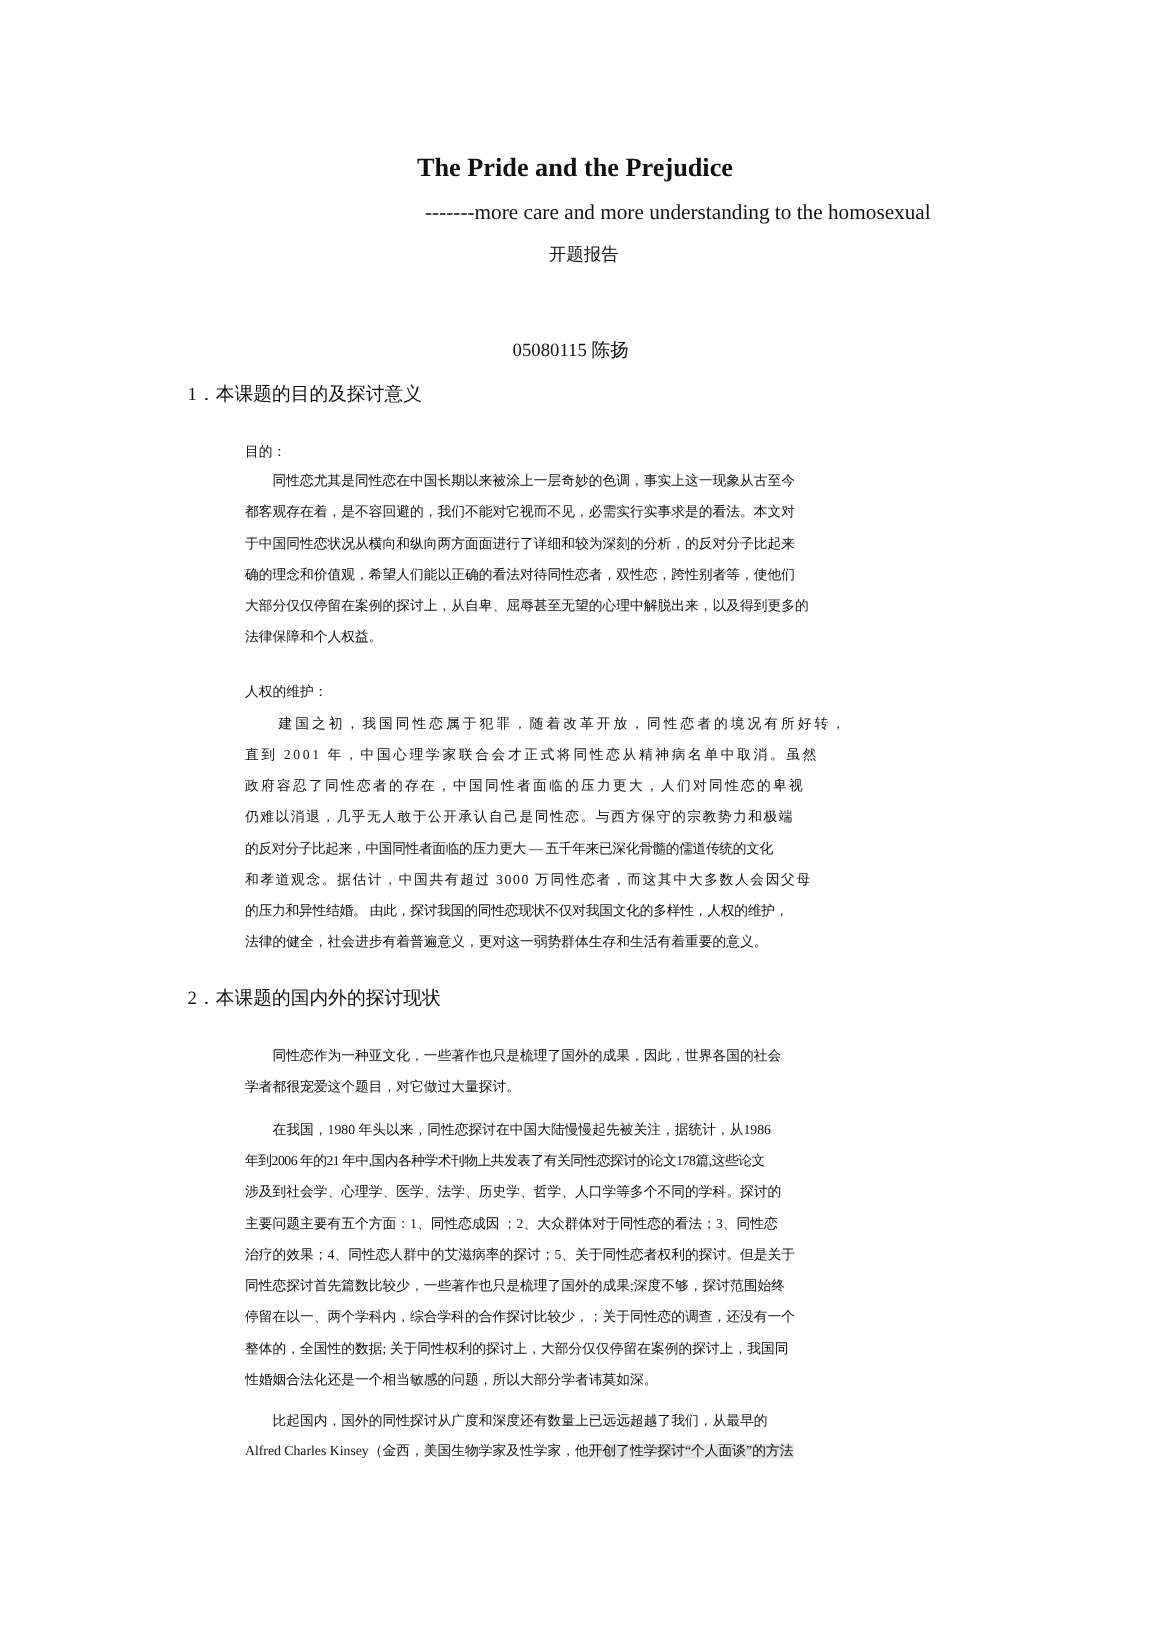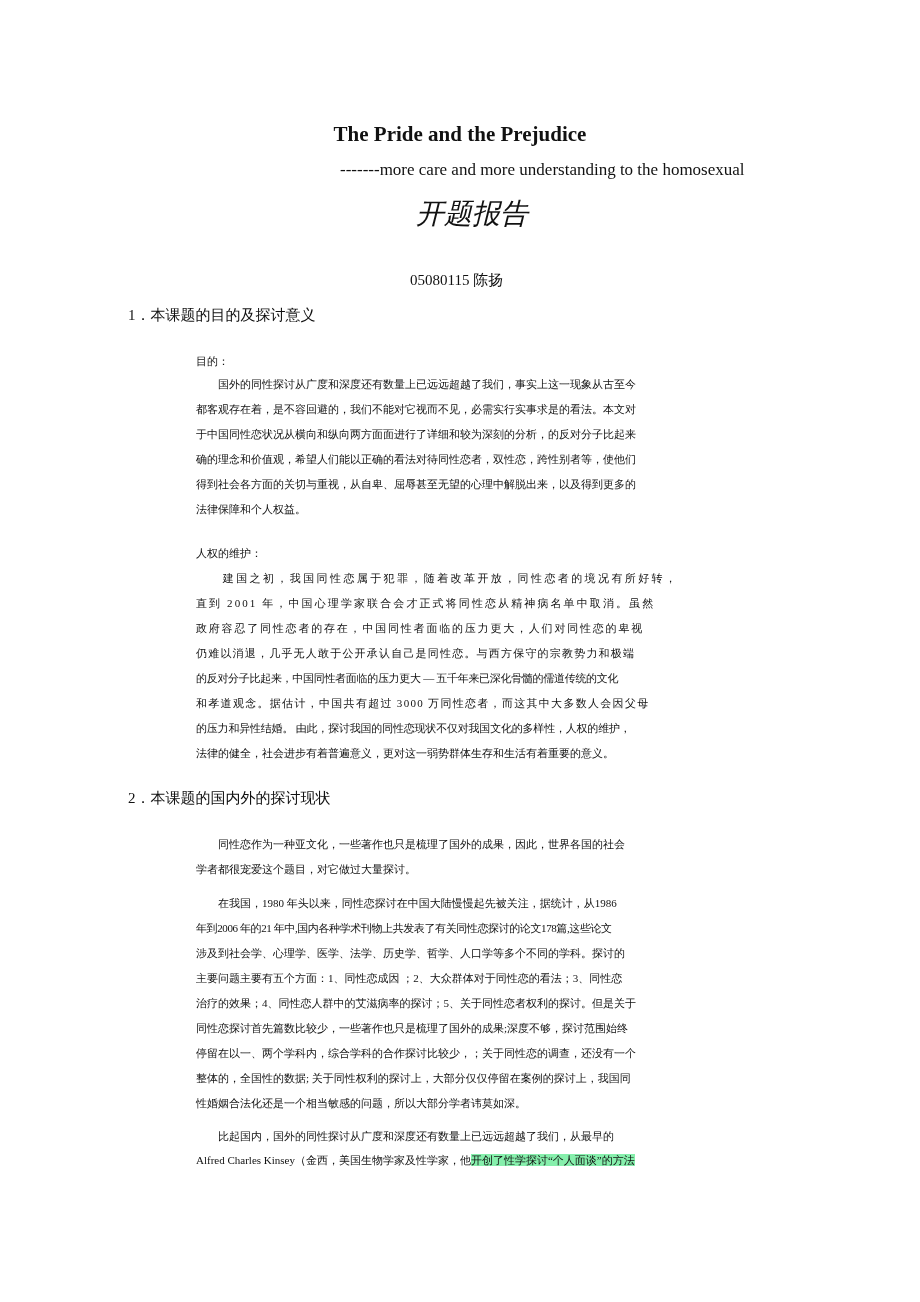--- a/index.html
+++ b/index.html
@@ -1,43 +1,43 @@
 <!DOCTYPE html>
 <html><head>
   <meta charset="utf-8">
   <style>
     html, body { margin: 0; padding: 0; background: #ffffff; }
     body { width: 920px; height: 1302px; position: relative; overflow: hidden; color: #111; font-family: "Liberation Serif", "DejaVu Serif", serif; }
     .abs { position: absolute; white-space: nowrap; }
     .title { left: 0; width: 920px; text-align: center; top: 122px; font-size: 21px; font-weight: bold; font-family: "Liberation Serif", serif; }
     .subtitle { left: 340px; top: 160px; font-size: 17px; font-family: Liberation Serif, serif; }
-    .report { left: 416px; top: 195px; font-size: 28px; font-style: italic; }
+    .report { left: 439px; top: 195px; font-size: 14px; }
     .author { left: 410px; top: 234px; font-size: 15px; margin-top: 37px; }
     .line { left: 150px; font-size: 11px; margin-left: 46px; }
-    .heading { left: 128px; font-size: 15px; }
-    .hl { background: #86efac; }
+    .heading { left: 150px; font-size: 15px; }
+    .hl { background: #e5e5e5; }
   </style>
 </head>
 <body>
 
 <div>
   <div class="abs title">The Pride and the Prejudice</div>
   <div class="abs subtitle">-------more care and more understanding to the homosexual</div>
   <div class="abs report">开题报告</div>
   <div class="abs author">05080115  陈扬</div>
 
   <div class="abs heading" style="top:306px">1．本课题的目的及探讨意义</div>
   <div class="abs line" style="top:354px">目的：</div>
 
   <div>
-    <div class="abs line" style="top:377px">　　国外的同性探讨从广度和深度还有数量上已远远超越了我们，事实上这一现象从古至今</div>
+    <div class="abs line" style="top:377px">　　同性恋尤其是同性恋在中国长期以来被涂上一层奇妙的色调，事实上这一现象从古至今</div>
     <div class="abs line" style="top:402px">都客观存在着，是不容回避的，我们不能对它视而不见，必需实行实事求是的看法。本文对</div>
     <div class="abs line" style="top:427px">于中国同性恋状况从横向和纵向两方面面进行了详细和较为深刻的分析，的反对分子比起来</div>
     <div class="abs line" style="top:452px">确的理念和价值观，希望人们能以正确的看法对待同性恋者，双性恋，跨性别者等，使他们</div>
-    <div class="abs line" style="top:477px">得到社会各方面的关切与重视，从自卑、屈辱甚至无望的心理中解脱出来，以及得到更多的</div>
+    <div class="abs line" style="top:477px">大部分仅仅停留在案例的探讨上，从自卑、屈辱甚至无望的心理中解脱出来，以及得到更多的</div>
     <div class="abs line" style="top:502px">法律保障和个人权益。</div>
   </div>
 
   <div class="abs line" style="top:546px">人权的维护：</div>
   <div>
     <div class="abs line" style="top:571px; letter-spacing:2.4px">　　建国之初，我国同性恋属于犯罪，随着改革开放，同性恋者的境况有所好转，</div>
     <div class="abs line" style="top:596px; letter-spacing:2.1px">直到 2001 年，中国心理学家联合会才正式将同性恋从精神病名单中取消。虽然</div>
     <div class="abs line" style="top:621px; letter-spacing:1.8px">政府容忍了同性恋者的存在，中国同性者面临的压力更大，人们对同性恋的卑视</div>
     <div class="abs line" style="top:646px; letter-spacing:1.2px">仍难以消退，几乎无人敢于公开承认自己是同性恋。与西方保守的宗教势力和极端</div>
     <div class="abs line" style="top:671px; letter-spacing:-0.3px">的反对分子比起来，中国同性者面临的压力更大 — 五千年来已深化骨髓的儒道传统的文化</div>

